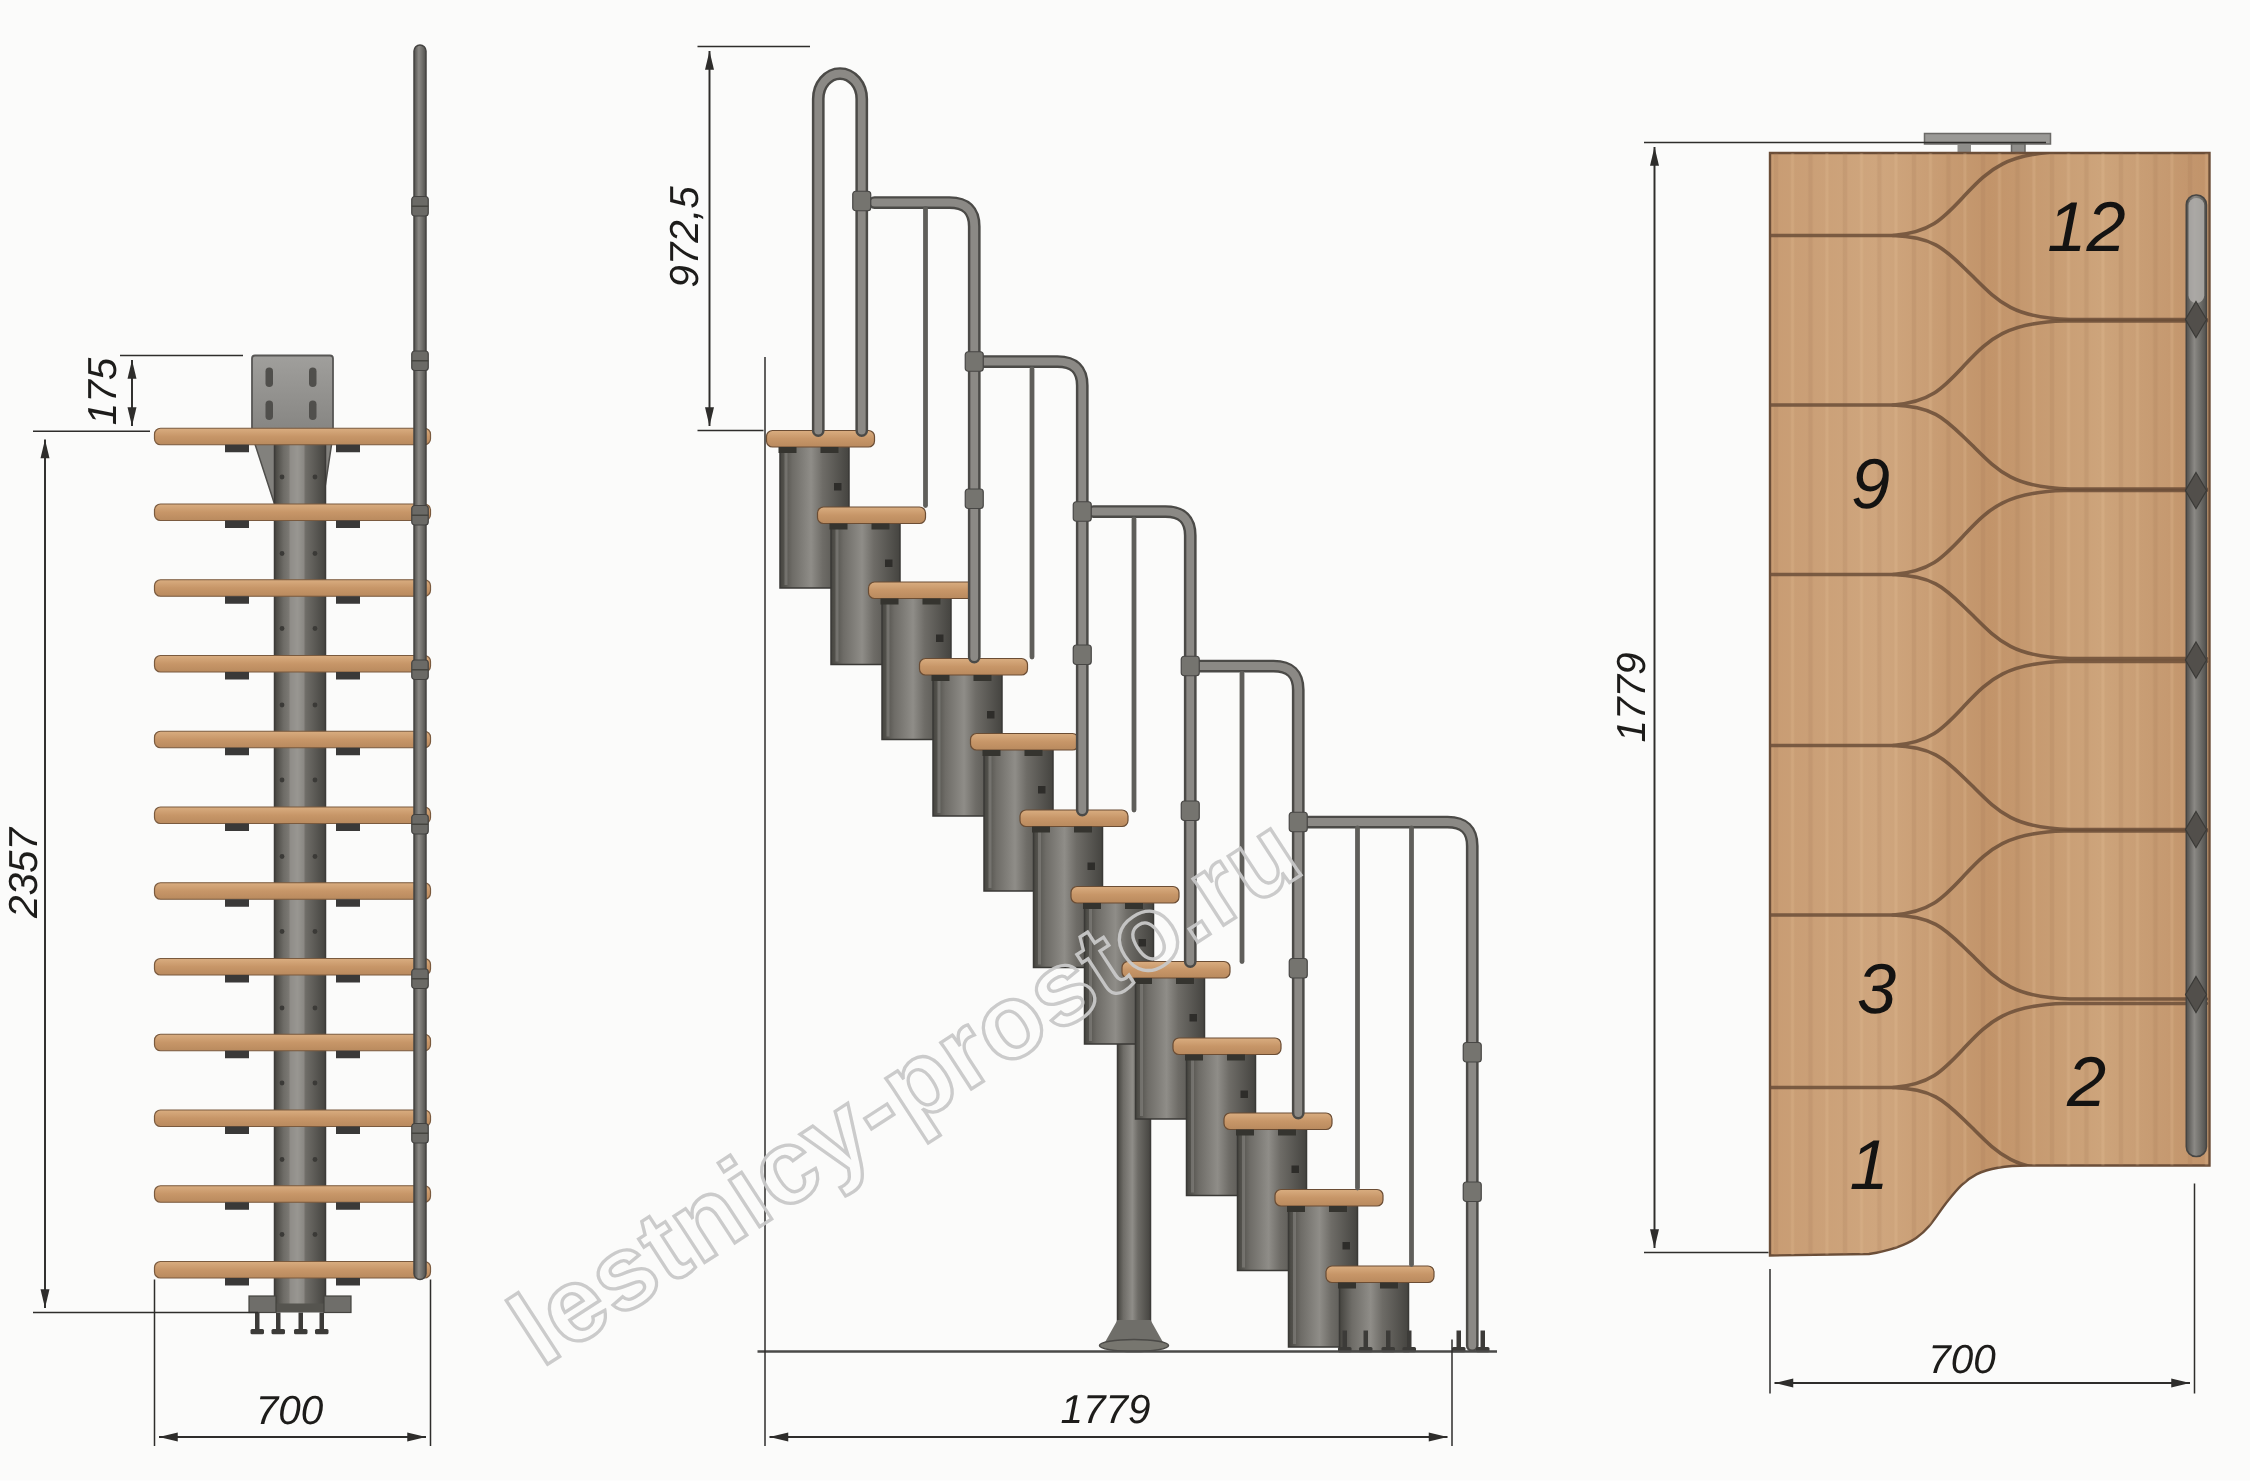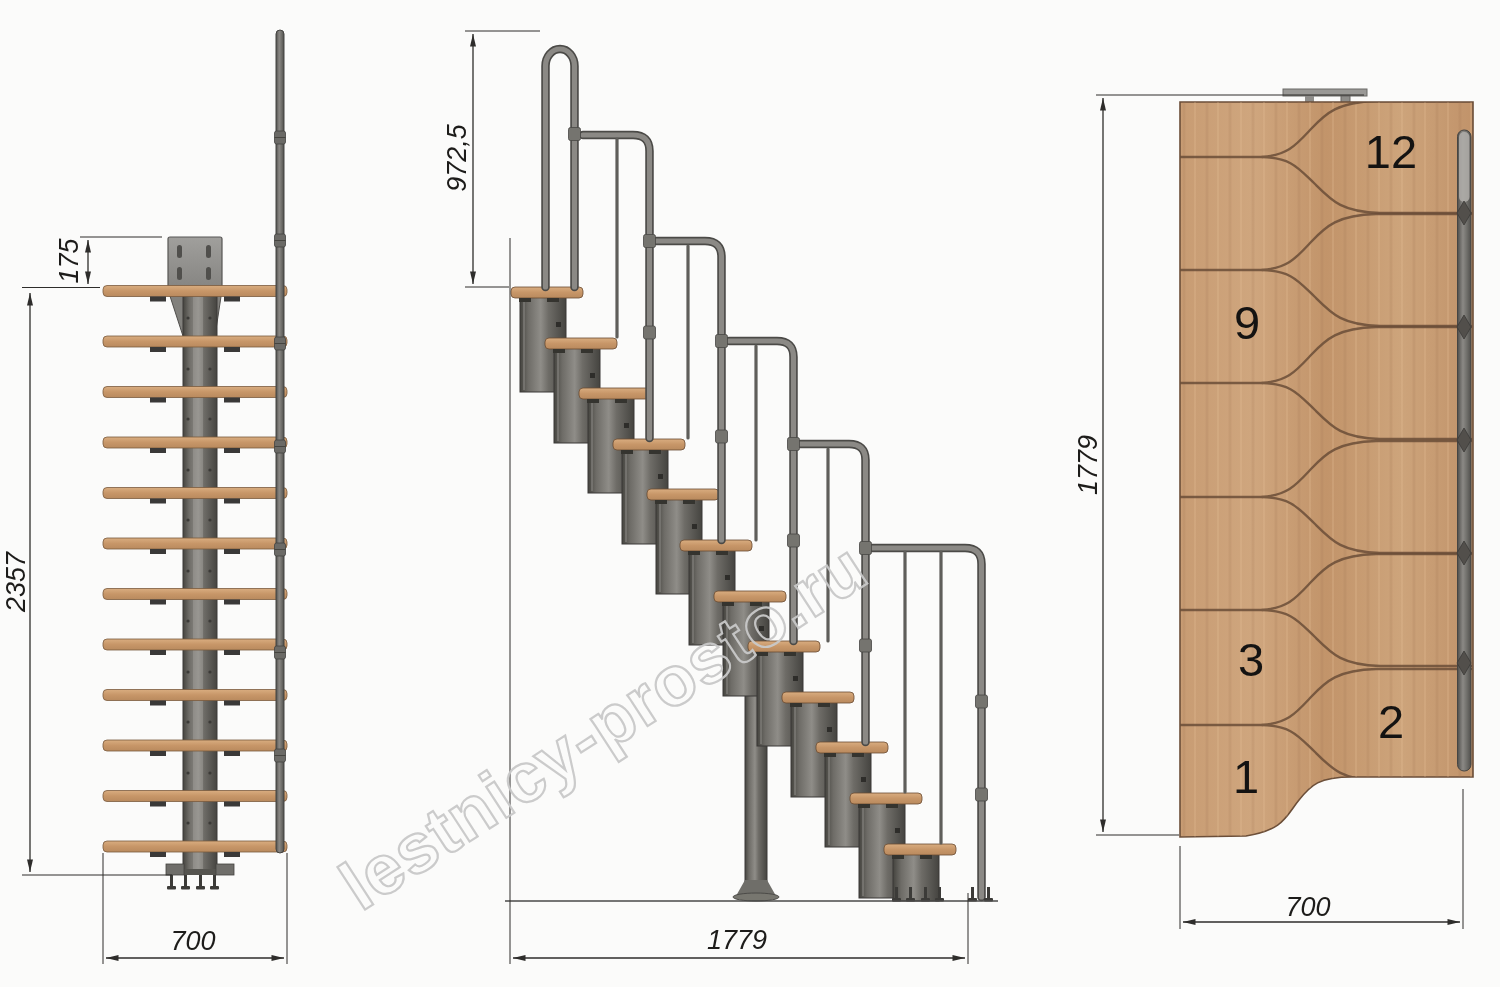--- a/index.html
+++ b/index.html
@@ -2,21 +2,21 @@
 <html><head>
 <meta charset="utf-8">
 <style>
   html,body{margin:0;padding:0;background:#fff;}
   .canvas{position:relative;width:1500px;height:987px;background:#fbfbfa;overflow:hidden;
           font-family:"Liberation Sans",sans-serif;}
   svg{position:absolute;left:0;top:0;}
   .dim{position:absolute;font-style:italic;font-size:27px;color:#1d1c1a;
        transform:translate(-50%,-50%);white-space:nowrap;z-index:3;}
   .dim.v{transform:translate(-50%,-50%) rotate(-90deg);}
-  .step{position:absolute;font-size:47px;color:#141312;
+  .step{position:absolute;font-style:italic;font-size:47px;color:#141312;
         transform:translate(-50%,-50%);z-index:3;}
   .wm{position:absolute;left:348px;top:852px;transform-origin:0 50%;
       transform:rotate(-33deg);font-size:70px;font-weight:bold;letter-spacing:1px;
       color:transparent;-webkit-text-stroke:2.2px #c9c9c9;white-space:nowrap;
       opacity:.95;z-index:4;pointer-events:none;}
 </style>
 </head>
 <body>
 
 <div class="canvas">

